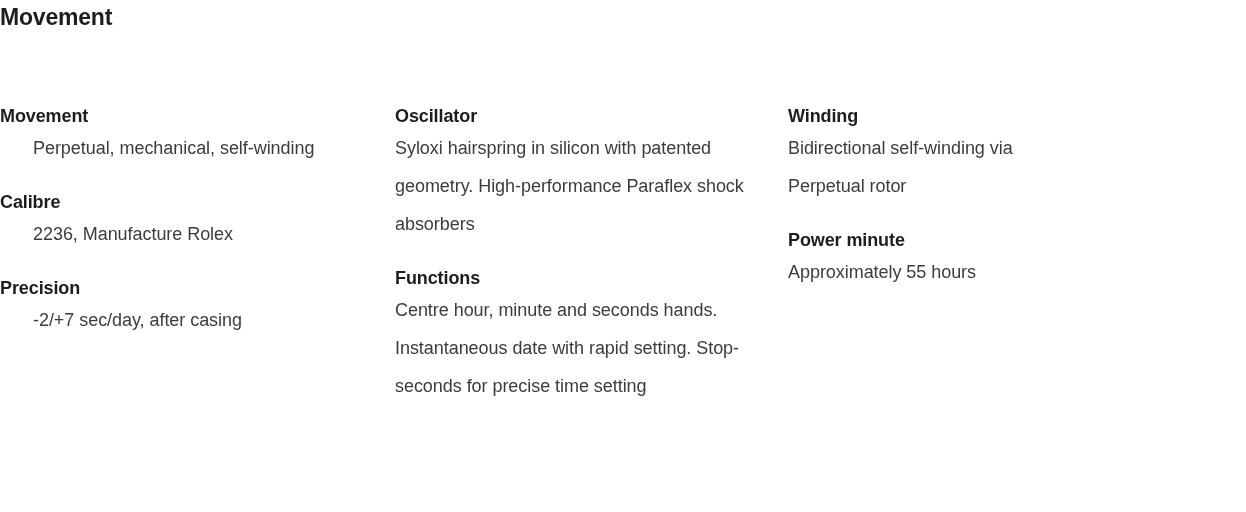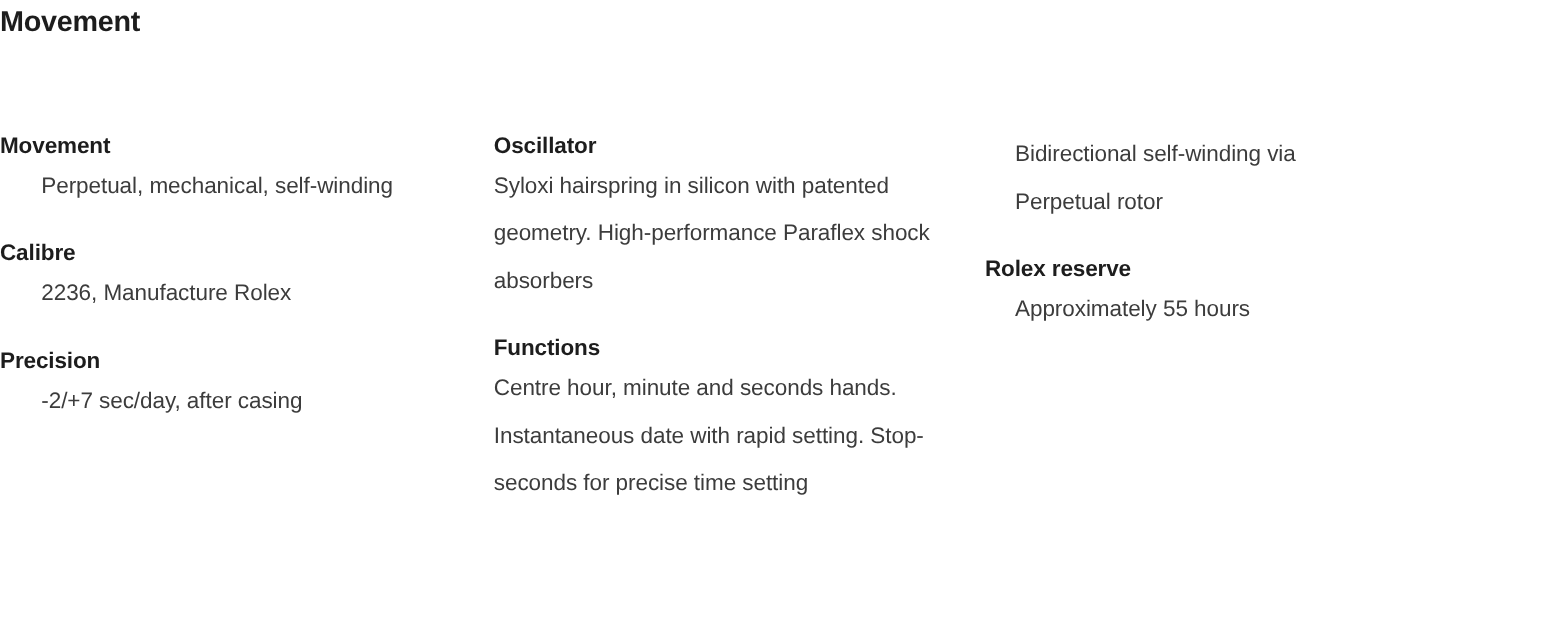--- a/index.html
+++ b/index.html
@@ -62,21 +62,21 @@
   }
   .spec-value {
     font-size: 18px;
     font-weight: normal;
     line-height: 38px;
     color: #3c3c3c;
     letter-spacing: -0.05px;
   }
   .col-2 .spec-value { max-width: 370px; }
   .col-1 .spec-value { max-width: 360px; margin-left: 33px; }
-  .col-3 .spec-value { max-width: 300px; margin-left: 24px; }
+  .col-3 .spec-value { max-width: 300px; }
 </style>
 </head>
 <body>
 
 <div class="page">
 
   <h2 class="section-title">Movement</h2>
 
   <div class="columns">
 
@@ -101,22 +101,23 @@
         <div class="spec-value">Syloxi hairspring in silicon with patented geometry. High-performance Paraflex shock absorbers</div>
       </div>
       <div class="spec-block">
         <div class="spec-label">Functions</div>
         <div class="spec-value">Centre hour, minute and seconds hands. Instantaneous date with rapid setting. Stop-seconds for precise time setting</div>
       </div>
     </div>
 
     <div class="col col-3">
       <div class="spec-block">
+        <div class="spec-label">Winding</div>
         <div class="spec-value">Bidirectional self-winding via Perpetual rotor</div>
       </div>
       <div class="spec-block">
-        <div class="spec-label">Rolex reserve</div>
+        <div class="spec-label">Power minute</div>
         <div class="spec-value">Approximately 55 hours</div>
       </div>
     </div>
 
   </div>
 </div>
 
 </body></html>

